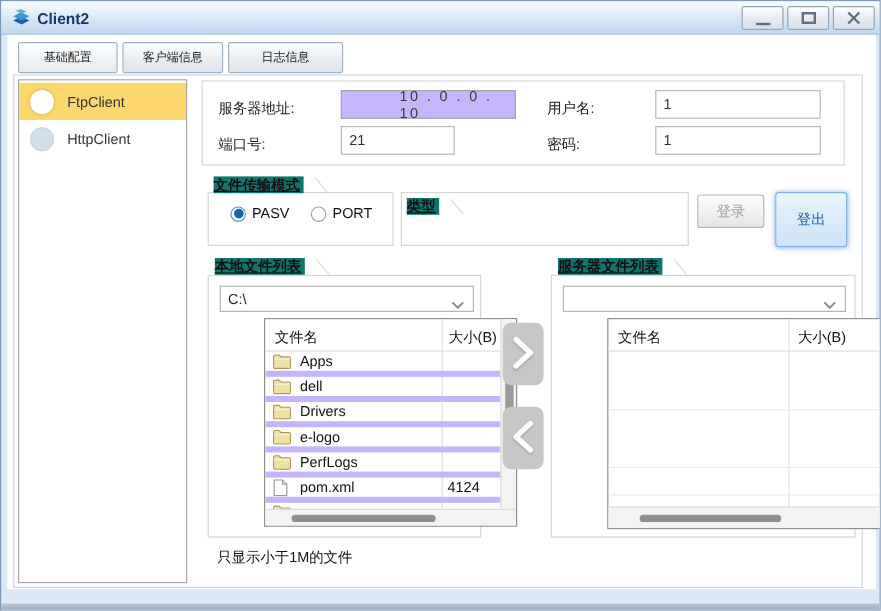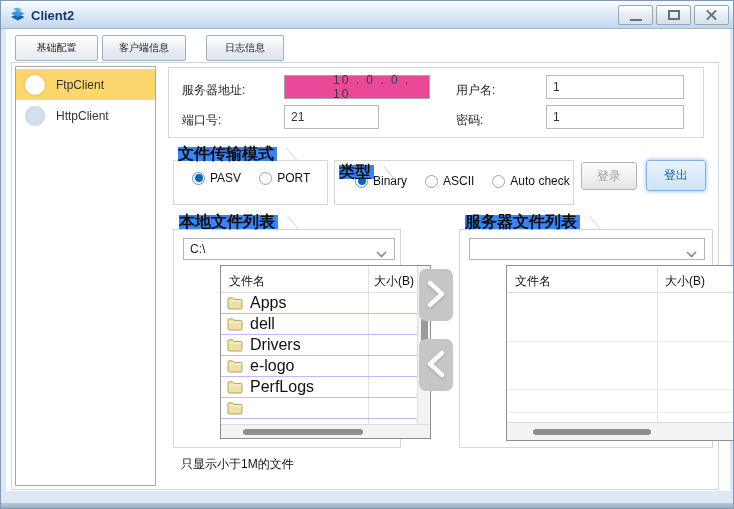--- a/index.html
+++ b/index.html
@@ -28,83 +28,83 @@
   .glyph-close::before { transform: rotate(45deg); }
   .glyph-close::after { transform: rotate(-45deg); }
 
   
   .body-bg { position: absolute; left: 5px; top: 28px; width: 724px; height: 462px; background: #fff; }
 
   .tab { position: absolute; top: 34px; height: 26px; border: 1px solid #9fb1c2; border-radius: 2px;
          background: linear-gradient(#fdfefe, #e9edf2 55%, #dde4ec);
          display: flex; align-items: center; justify-content: center; font-size: 10px; color: #1a1a1a; }
   .tab.active { background: linear-gradient(#ffffff, #f0f3f6 55%, #e6ebf0); }
-  .tab1 { left: 14px; width: 83px; } .tab2 { left: 101px; width: 84px; } .tab3 { left: 189px; width: 78px; margin-left: 16px; }
+  .tab1 { left: 14px; width: 83px; } .tab2 { left: 101px; width: 84px; } .tab3 { left: 189px; width: 96px; }
 
   .panel { position: absolute; left: 10px; top: 61px; width: 708px; height: 428px;
            border: 1px solid #cdd7e1; background: #fff; }
 
   
   .sidebar { position: absolute; left: 14px; top: 65px; width: 141px; height: 420px;
              border: 1px solid #a8a8a8; background: #fff; padding-top: 2px; }
   .side-item { height: 31px; display: flex; align-items: center; }
   .side-item .dot { width: 20px; height: 20px; border-radius: 50%; margin-left: 9px;
                     background: #d3dfec; box-shadow: inset 0 0 2px #b6c6d8; }
   .side-item.sel { background: #fbd76d; }
   .side-item.sel .dot { background: #ffffff; box-shadow: 0 0 3px rgba(120,100,30,.35); }
   .side-item .lbl { margin-left: 11px; font-size: 12px; color: #333; }
 
   
   .connbox { position: absolute; left: 167px; top: 66px; width: 536px; height: 71px;
              border: 1px solid #d8d8d8; }
   .flabel { position: absolute; font-size: 12px; color: #222; }
   .tinput { position: absolute; height: 24px; border: 1px solid #b9b9b9; background: #fff;
             font-size: 12px; color: #333; display: flex; align-items: center; padding: 0 6px; }
-  .ip-input { background: #ec4899; border-color: #a6a6a6; justify-content: center;
+  .ip-input { background: #c4b5fd; border-color: #a6a6a6; justify-content: center;
               letter-spacing: 2px; color: #3a3a3a; padding-left: 48px; }
 
   
   .gbox { position: absolute; border: 1px solid #d6d6d6; background: #fff; }
-  .glegend { position: absolute; font-size: 16px; font-weight: bold; color: #111; background: #3b82f6;
-             padding-right: 3px; z-index: 2; height: 14px; line-height: 14px; }
+  .glegend { position: absolute; font-size: 12px; font-weight: bold; color: #111; background: #0f766e;
+             padding-right: 3px; z-index: 2; height: 14px; line-height: 14px; text-decoration: underline; }
   .glegend::after { content: ""; position: absolute; right: -10px; top: 1px; height: 13px; width: 0;
              border-left: 1px solid #cfcfcf; transform: skewX(40deg); transform-origin: top left; }
 
   .ropt { display: flex; align-items: center; margin-right: 18px; cursor: default; }
   .radio { width: 13px; height: 13px; border: 1px solid #93a9bd; border-radius: 50%;
            background: #fff; position: relative; flex: none; }
   .radio.on { border-color: #5b94cb; }
   .radio.on::after { content: ""; position: absolute; left: 1.5px; top: 1.5px; width: 8px; height: 8px;
            border-radius: 50%; background: #0f64b8; }
   .rlbl { margin-left: 5px; font-size: 12px; color: #111; }
   .rgroup { position: absolute; display: flex; }
 
   
   .btn { position: absolute; display: flex; align-items: center; justify-content: center;
          font-size: 12px; border-radius: 3px; }
   .btn-login { left: 580px; top: 161px; width: 56px; height: 28px; border: 1px solid #b5b5b5;
                background: linear-gradient(#fdfdfd, #e5e5e5); color: #9d9d9d; }
-  .btn-logout { left: 645px; top: 159px; width: 60px; height: 31px; border: 1px solid #7fb2e3;
+  .btn-logout { left: 645px; top: 159px; width: 60px; height: 46px; border: 1px solid #7fb2e3;
                background: linear-gradient(#eaf4fc, #cde3f7); color: #1c5fa8;
                box-shadow: 0 0 4px rgba(122,171,221,.9); }
 
   
   .combo { position: absolute; height: 22px; border: 1px solid #b5b5b5; background: #fff;
            display: flex; align-items: center; font-size: 12px; color: #222; padding-left: 6px; }
   .combo .chev { position: absolute; right: 7px; top: 8px; }
 
   
   .ftable { position: absolute; border: 1px solid #8f8f8f; background: #fff; overflow: hidden; margin-left: 36px; }
   .fhead-c1 { position: absolute; left: 8px; top: 7px; font-size: 12px; color: #111; }
   .fhead-c2 { position: absolute; top: 7px; font-size: 12px; color: #111; }
   .cdiv { position: absolute; top: 0; width: 1px; background: #e2e2e2; }
   .hline { position: absolute; left: 0; right: 0; height: 1px; background: #ededed; }
   .rows { position: absolute; top: 26px; left: 0; overflow: hidden; border-top: 1px solid #dedede; }
   .frow { height: 21px; display: flex; align-items: center; position: relative;
-          border-bottom: 1px solid #c4b5fd; font-size: 16px; color: #111; }
+          border-bottom: 5px solid #c4b5fd; font-size: 12px; color: #111; }
   .frow .ic { margin-left: 6px; width: 17px; display: flex; flex: none; }
   .frow .nm { margin-left: 6px; white-space: nowrap; }
   .frow .sz { position: absolute; left: 152px; }
   .vsb { position: absolute; right: 0; top: 0; bottom: 14px; width: 13px; background: #f3f3f3;
          border-left: 1px solid #dcdcdc; }
   .vth { position: absolute; left: 3px; top: 30px; width: 7px; height: 70px; background: #9b9b9b;
          border-radius: 3px; }
   .hsb { position: absolute; left: 0; right: 0; bottom: 0; background: #f3f3f3;
          border-top: 1px solid #dcdcdc; }
   .hth { position: absolute; background: #8f8f8f; border-radius: 3px; height: 6px; }
@@ -183,37 +183,20 @@
       </label>
 
       <label class="ropt">
         <span class="radio"></span>
         <span class="rlbl">PORT</span>
       </label>
     </div>
 
   <div class="gbox" style="left:333px;top:159px;width:240px;height:45px"></div>
   <span class="glegend" style="left:338px;top:164px">类型</span>
-  <div class="rgroup" style="left:354px;top:173px">
-
-      <label class="ropt">
-        <span class="radio on"></span>
-        <span class="rlbl">Binary</span>
-      </label>
-
-      <label class="ropt">
-        <span class="radio"></span>
-        <span class="rlbl">ASCII</span>
-      </label>
-
-      <label class="ropt">
-        <span class="radio"></span>
-        <span class="rlbl">Auto check</span>
-      </label>
-    </div>
 
   <div class="btn btn-login">登录</div>
   <div class="btn btn-logout">登出</div>
 
   <div class="gbox" style="left:172px;top:228px;width:228px;height:219px"></div>
   <span class="glegend" style="left:178px;top:214px">本地文件列表</span>
   <div class="combo" style="left:182px;top:237px;width:212px">
     <span>C:\</span>
     <span class="chev">
       <svg width="11" height="7" viewBox="0 0 11 7">
@@ -280,20 +263,31 @@
             <svg width="16" height="14" viewBox="0 0 16 14">
               <path d="M1 3 Q1 1.8 2.2 1.8 L5.6 1.8 L7.2 3.4 L13.8 3.4 Q15 3.4 15 4.6 L15 11.8 Q15 13 13.8 13 L2.2 13 Q1 13 1 11.8 Z" fill="#efe1a6" stroke="#ab9857" stroke-width="0.9"></path>
               <path d="M1.6 5.2 L14.4 5.2" stroke="#f8f0cd" stroke-width="1.2"></path>
             </svg>
           </span>
 
           <span class="nm">PerfLogs</span>
           <span class="sz"></span>
         </div>
 
+        <div class="frow">
+
+          <span class="ic">
+            <svg width="13" height="15" viewBox="0 0 13 15">
+              <path d="M1.5 1 L8.5 1 L12 4.5 L12 14 L1.5 14 Z" fill="#ffffff" stroke="#9a9a9a"></path>
+              <path d="M8.5 1 L8.5 4.5 L12 4.5" fill="#ededed" stroke="#9a9a9a"></path>
+            </svg>
+          </span>
+          <span class="nm">pom.xml</span>
+          <span class="sz">4124</span>
+        </div>
 
         <div class="frow">
           <span class="ic">
             <svg width="16" height="14" viewBox="0 0 16 14">
               <path d="M1 3 Q1 1.8 2.2 1.8 L5.6 1.8 L7.2 3.4 L13.8 3.4 Q15 3.4 15 4.6 L15 11.8 Q15 13 13.8 13 L2.2 13 Q1 13 1 11.8 Z" fill="#efe1a6" stroke="#ab9857" stroke-width="0.9"></path>
               <path d="M1.6 5.2 L14.4 5.2" stroke="#f8f0cd" stroke-width="1.2"></path>
             </svg>
           </span>
 
           <span class="nm"></span>

